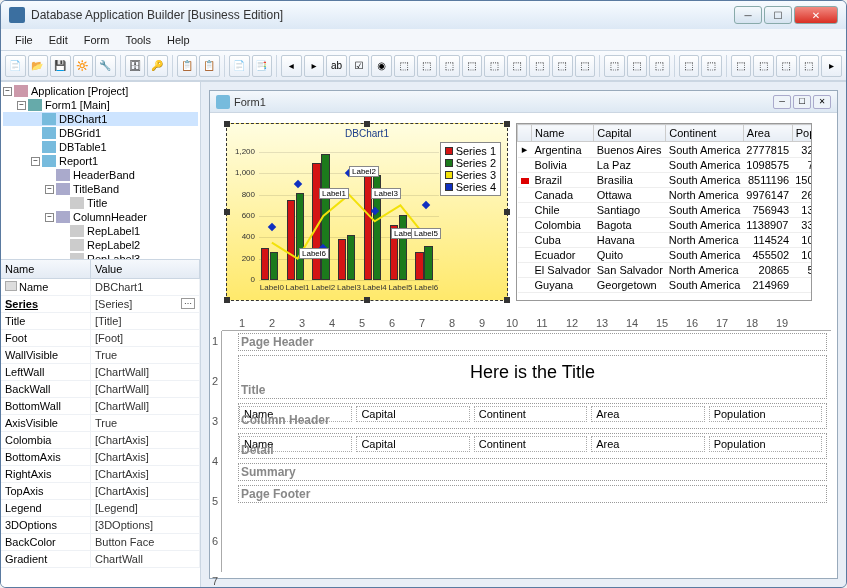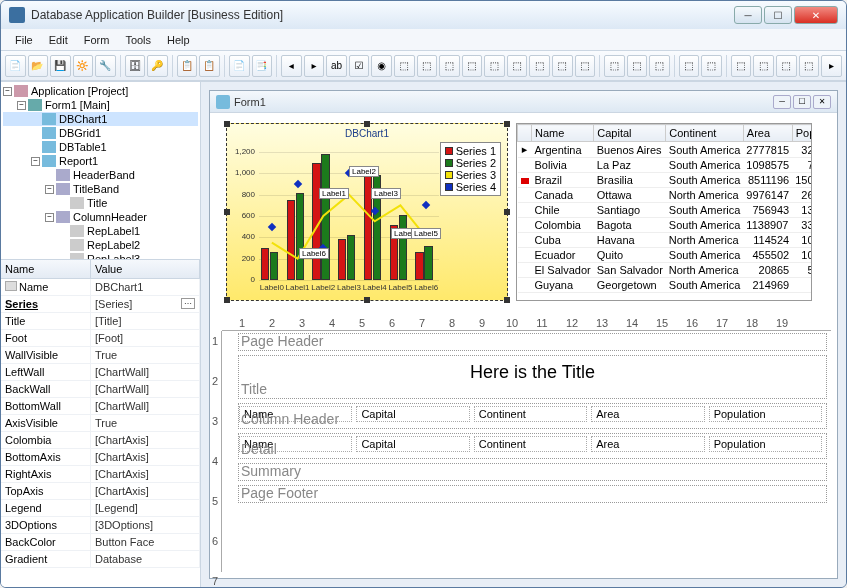--- a/index.html
+++ b/index.html
@@ -57,21 +57,21 @@
 .gridtable table{width:100%;border-collapse:collapse;}
 .gridtable th{background:linear-gradient(#f7f9fc,#e7edf5);border:1px solid #ccc;padding:2px 3px;text-align:left;font-weight:normal;}
 .gridtable td{border-bottom:1px solid #eee;padding:1px 3px;white-space:nowrap;}
 .gridtable .rowptr{width:10px;text-align:center;}
 .ruler{position:absolute;left:12px;right:6px;height:14px;top:204px;border-bottom:1px solid #aaa;font-size:8px;color:#555;}
 .ruler span{position:absolute;top:0;transform:translateX(-50%);}
 .vruler{position:absolute;left:0;top:218px;bottom:6px;width:12px;border-right:1px solid #aaa;font-size:8px;color:#555;}
 .vruler span{position:absolute;left:2px;transform:translateY(-50%);}
 .report{position:absolute;left:28px;top:220px;right:10px;bottom:6px;}
 .band{position:relative;border:1px dotted #999;margin-bottom:4px;background:#fff;}
-.band .bl{position:absolute;left:2px;bottom:1px;font-size:14px;color:#888;}
+.band .bl{position:absolute;left:2px;bottom:1px;font-size:12px;color:#888;font-weight:bold;}
 .reptitle{text-align:center;font-size:18px;color:#000;padding:6px 0;}
 .repcols{display:flex;padding:2px 0;}
 .repcols div{flex:1;border:1px dotted #aaa;padding:1px 4px;font-size:11px;margin-right:4px;}
 .clabel{position:absolute;background:#fff;border:1px solid #888;font-size:8px;padding:0 2px;}
 </style>
 </head>
 <body>
 
 <div class="window">
   <div class="titlebar">
@@ -284,21 +284,21 @@
             <div class="proprow">
               <div class="pn">3DOptions</div>
               <div class="pv">[3DOptions]</div>
             </div>
             <div class="proprow">
               <div class="pn">BackColor</div>
               <div class="pv">Button Face</div>
             </div>
             <div class="proprow">
               <div class="pn">Gradient</div>
-              <div class="pv">Database</div>
+              <div class="pv">ChartWall</div>
             </div>
           </div>
       </div>
     </div>
 
     <div class="designarea">
       <div class="formwin">
         <div class="formtitle">
           <span style="width:14px;height:14px;background:#7bd;border-radius:2px;margin-right:4px"></span>
           <span class="t">Form1</span>

